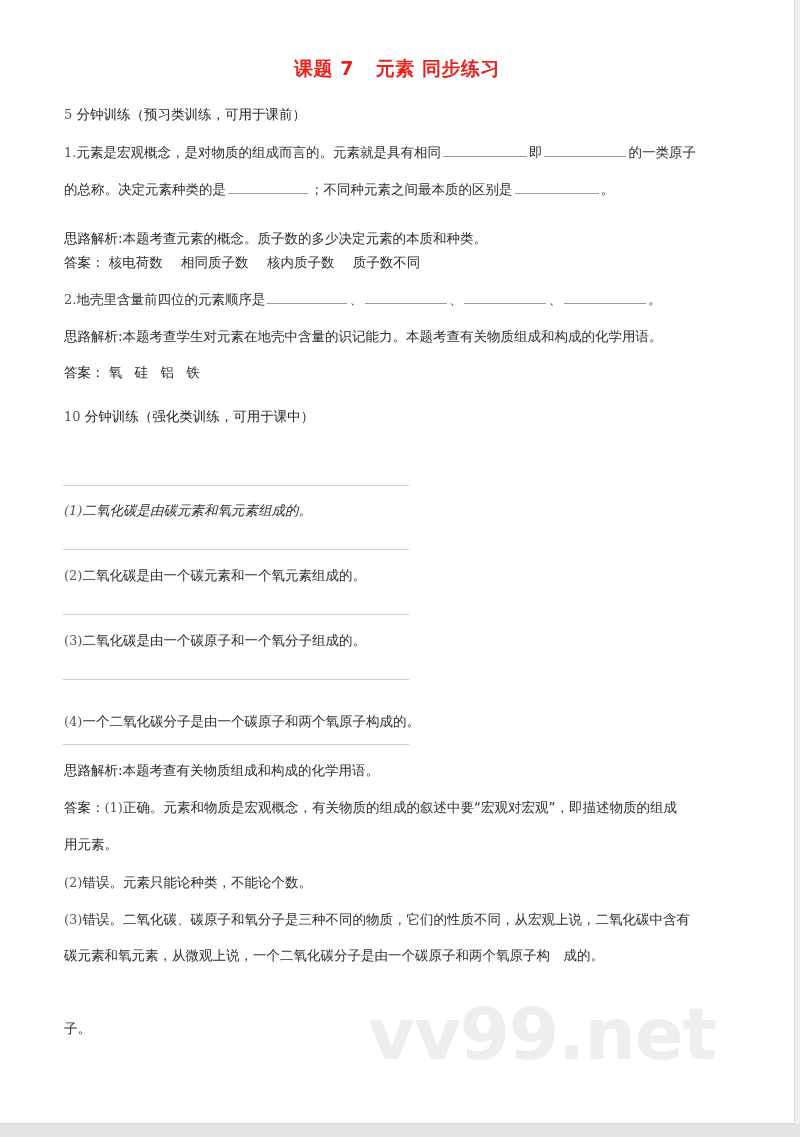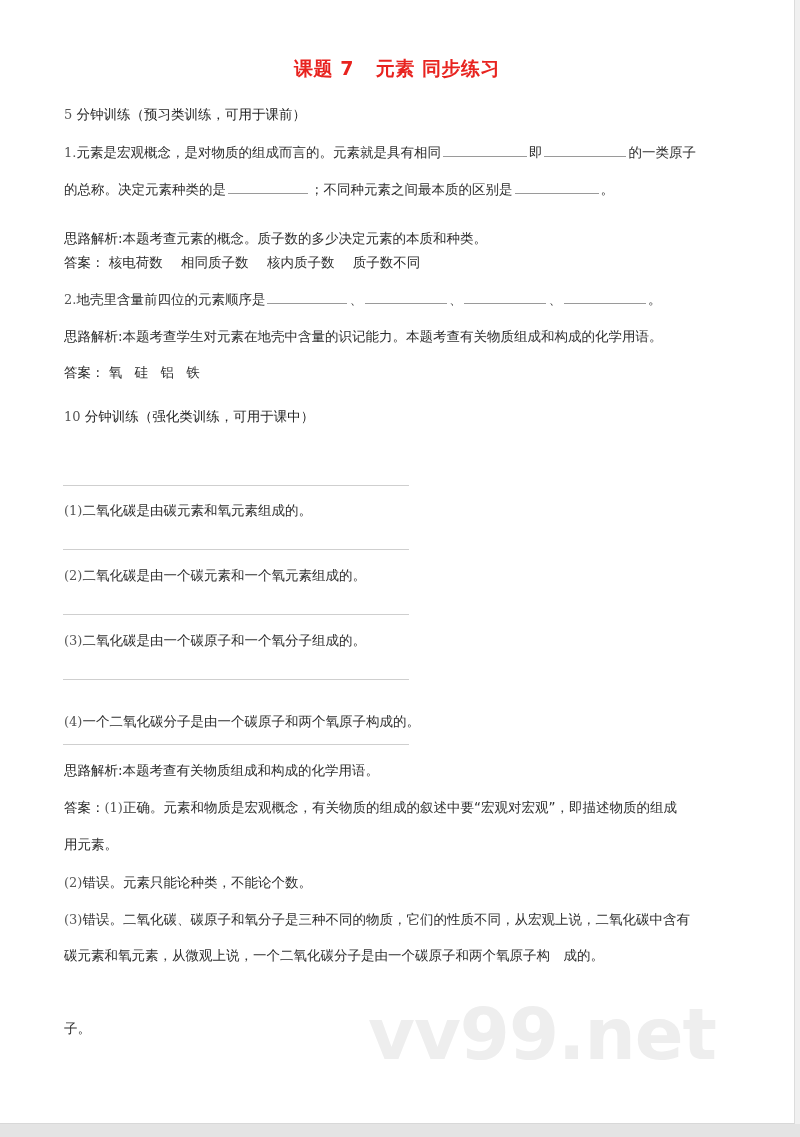--- a/index.html
+++ b/index.html
@@ -81,21 +81,21 @@
     <span>铝</span><span class="gap" style="width:8px"></span>
     <span>铁</span>
   </div>
 
   <div class="line" style="top:406px;">
     <span class="num">10</span>
     <span class="bold">分钟训练（强化类训练，可用于课中）</span>
   </div>
 
   <div class="rule" style="top:485px;"></div>
-  <div class="line" style="top:500px;">
+  <div class="line" style="top:500px;font-style:italic;">
     <span class="num">(1)</span><span>二氧化碳是由碳元素和氧元素组成的。</span>
   </div>
   <div class="rule" style="top:549px;"></div>
   <div class="line" style="top:565px;">
     <span class="num">(2)</span><span>二氧化碳是由一个碳元素和一个氧元素组成的。</span>
   </div>
   <div class="rule" style="top:614px;"></div>
   <div class="line" style="top:630px;">
     <span class="num">(3)</span><span>二氧化碳是由一个碳原子和一个氧分子组成的。</span>
   </div>

